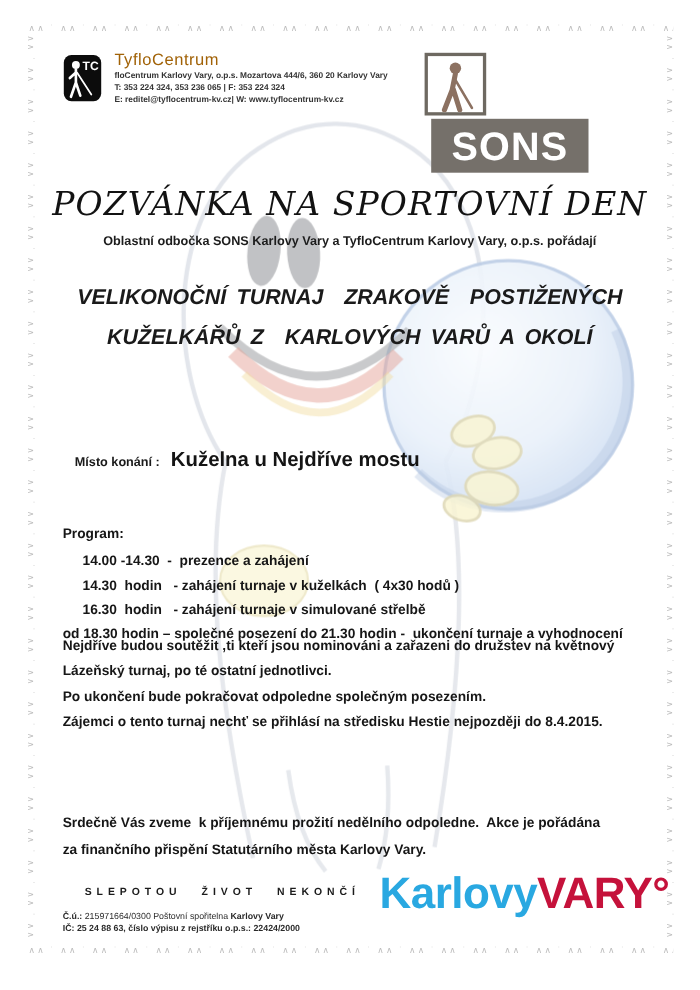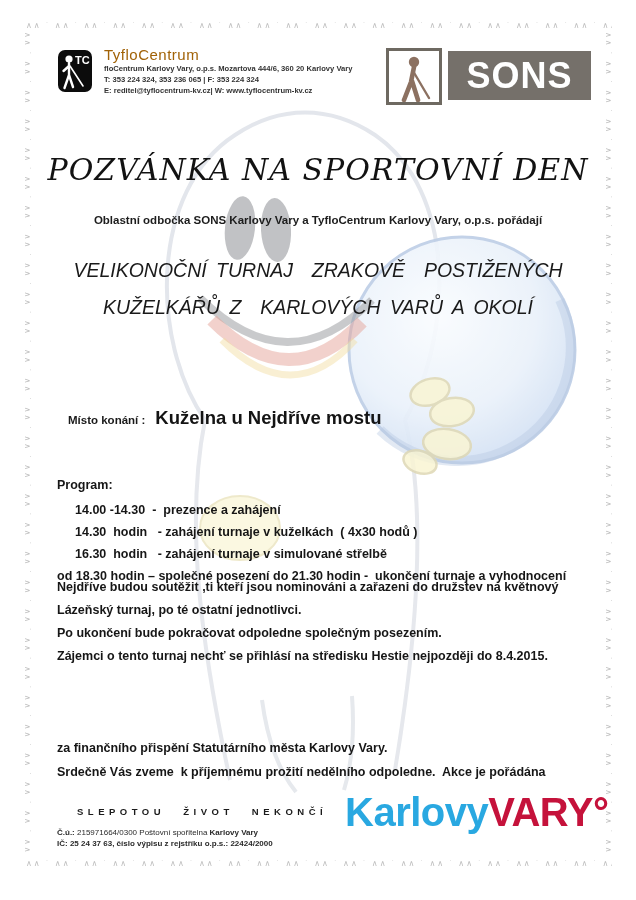--- a/index.html
+++ b/index.html
@@ -18,31 +18,31 @@
   .watermark{position:absolute;left:0;top:0;z-index:0;pointer-events:none;}
   .content{position:absolute;left:0;top:0;width:636px;height:659px;z-index:1;}
 
   
   .tc-logo{position:absolute;left:58px;top:50px;width:34px;height:42px;background:#0c0c0c;border-radius:7px;}
   .tyflo-block{position:absolute;left:104px;top:46px;}
   .tyflo-title{font-size:15px;color:#a16207;letter-spacing:0.5px;}
   .tyflo-line{font-size:7.6px;font-weight:bold;color:#333;line-height:10px;margin-top:1px;}
 
   
-  .sons-logo{position:absolute;left:386px;top:48px;display:flex;}
+  .sons-logo{position:absolute;left:386px;top:48px;display:flex;flex-direction:column;}
   .sons-box{width:50px;height:51px;background:#fff;border:3px solid #6e6961;display:flex;align-items:flex-end;justify-content:center;}
   .sons-rect{width:143px;height:49px;margin-left:6px;margin-top:3px;background:#75706a;color:#fff;
     font-weight:bold;font-size:36px;display:flex;align-items:center;justify-content:center;letter-spacing:1px;}
 
-  .main-title{position:absolute;left:0;top:152px;width:100%;text-align:center;
+  .main-title{position:absolute;left:0;top:168px;width:100%;text-align:center;
     font-family:"DejaVu Serif",serif;font-style:italic;font-size:30px;color:#121212;letter-spacing:1px;}
   .subtitle{position:absolute;left:0;top:214px;width:100%;text-align:center;
     font-size:11.5px;font-weight:bold;color:#1c1c1c;}
   .event-heading{position:absolute;left:0;top:252px;width:100%;text-align:center;
-    font-size:19.5px;font-weight:normal;font-style:italic;color:#1a1a1a;line-height:37px;word-spacing:4px;}
+    font-size:19.5px;font-weight:bold;font-style:italic;color:#1a1a1a;line-height:37px;word-spacing:4px;}
 
   .when-row{position:absolute;left:62px;top:376px;display:flex;align-items:baseline;}
   .where-row{position:absolute;left:68px;top:407px;display:flex;align-items:baseline;}
   .kv-label{font-size:11.5px;font-weight:bold;color:#1a1a1a;}
   .kv-value{font-size:18.5px;font-weight:bold;color:#141414;margin-left:10px;}
 
   .program-block{position:absolute;left:57px;top:478px;font-size:12.5px;font-weight:bold;color:#161616;}
   .program-title{margin-bottom:7px;}
   .program-line{line-height:22px;padding-left:18px;}
   .program-line.no-indent{padding-left:0;}
@@ -150,30 +150,30 @@
     </div>
 
     <div class="notes-block">
       <div class="pre">Nejdříve budou soutěžit ,ti kteří jsou nominováni a zařazeni do družstev na květnový</div>
       <div class="pre">Lázeňský turnaj, po té ostatní jednotlivci.</div>
       <div class="pre">Po ukončení bude pokračovat odpoledne společným posezením.</div>
       <div class="pre">Zájemci o tento turnaj nechť se přihlásí na středisku Hestie nejpozději do 8.4.2015.</div>
     </div>
 
     <div class="closing-block">
+      <div class="pre">Srdečně Vás zveme  k příjemnému prožití nedělního odpoledne.  Akce je pořádána</div>
       <div class="pre">za finančního přispění Statutárního města Karlovy Vary.</div>
-      <div class="pre">Srdečně Vás zveme  k příjemnému prožití nedělního odpoledne.  Akce je pořádána</div>
     </div>
 
     <div class="slogan">SLEPOTOU ŽIVOT NEKONČÍ</div>
     <div class="bank-block">
       <div>
         <span class="bank-bold">Č.ú.:</span><span class="pre"> 215971664/0300 Poštovní spořitelna </span><span class="bank-bold">Karlovy Vary</span>
       </div>
-      <div class="bank-bold">IČ: 25 24 37 63, číslo výpisu z rejstříku o.p.s.: 22424/2000</div>
+      <div class="bank-bold">IČ: 25 24 88 63, číslo výpisu z rejstříku o.p.s.: 22424/2000</div>
     </div>
 
     <div class="kvlogo">
       <span class="kv-blue">Karlovy</span><span class="kv-red">VARY</span><span class="kv-red">°</span>
     </div>
 
   </div>
 </div>
 
 </body></html>

